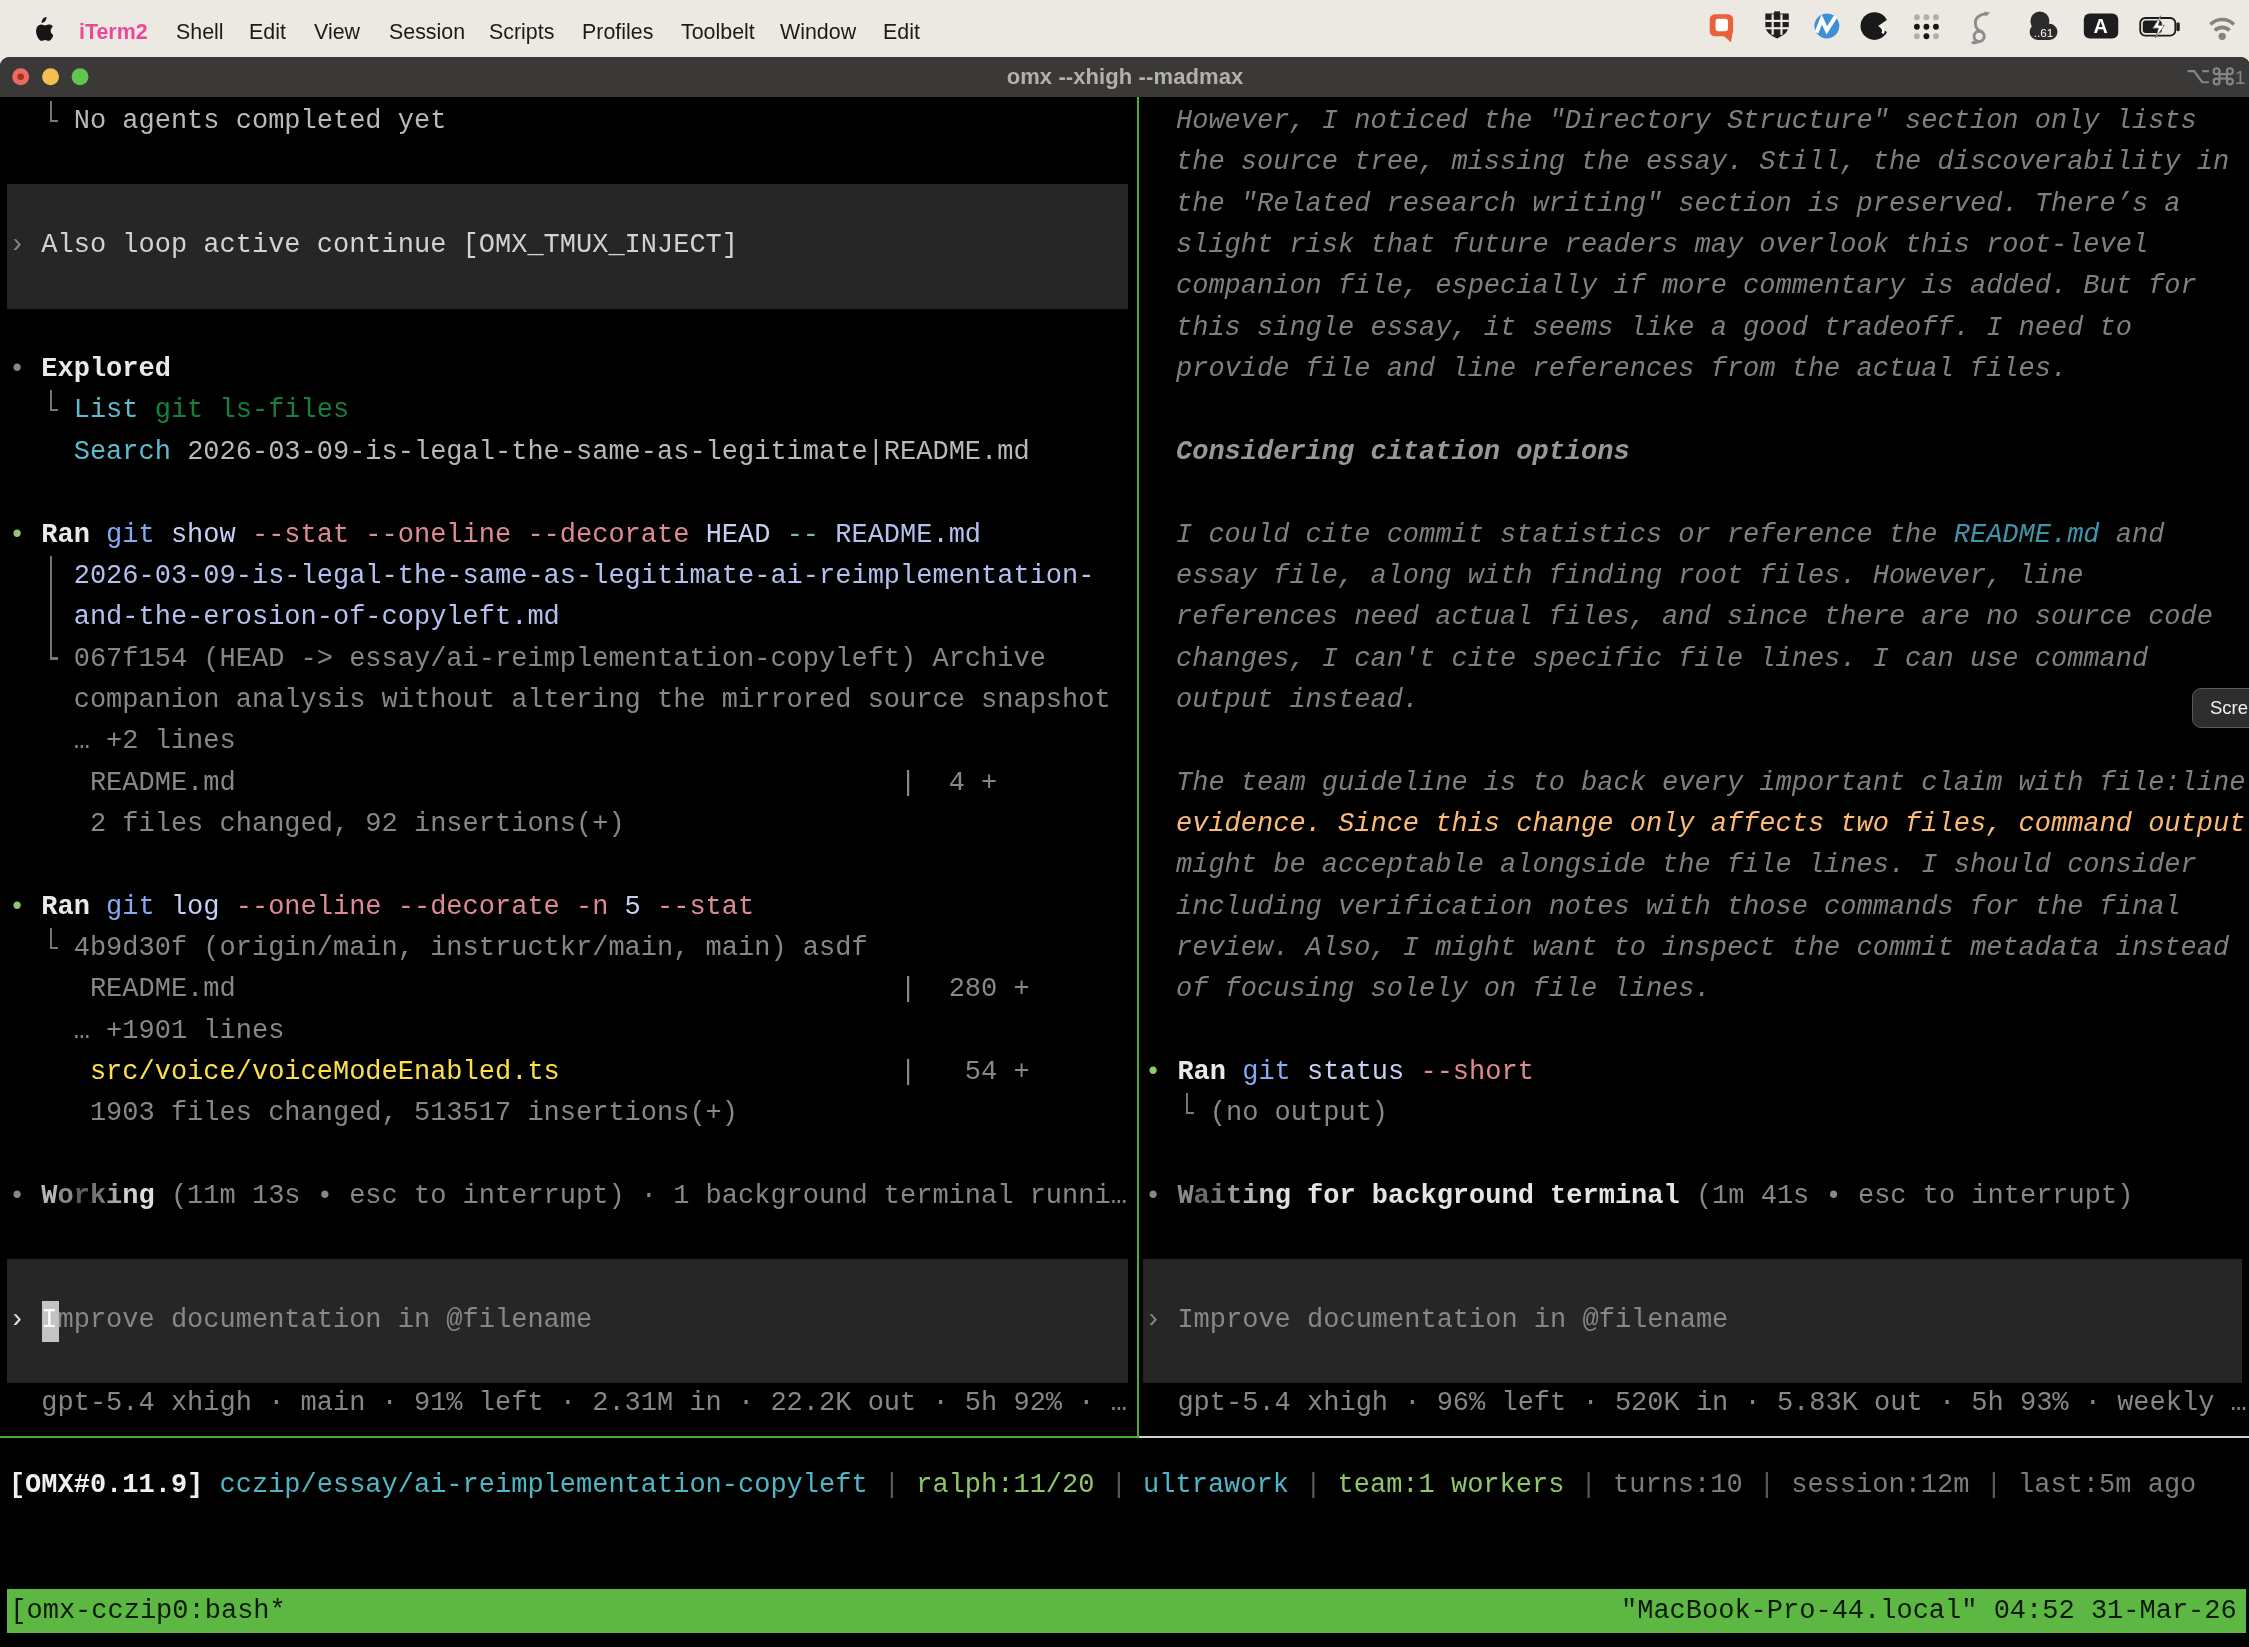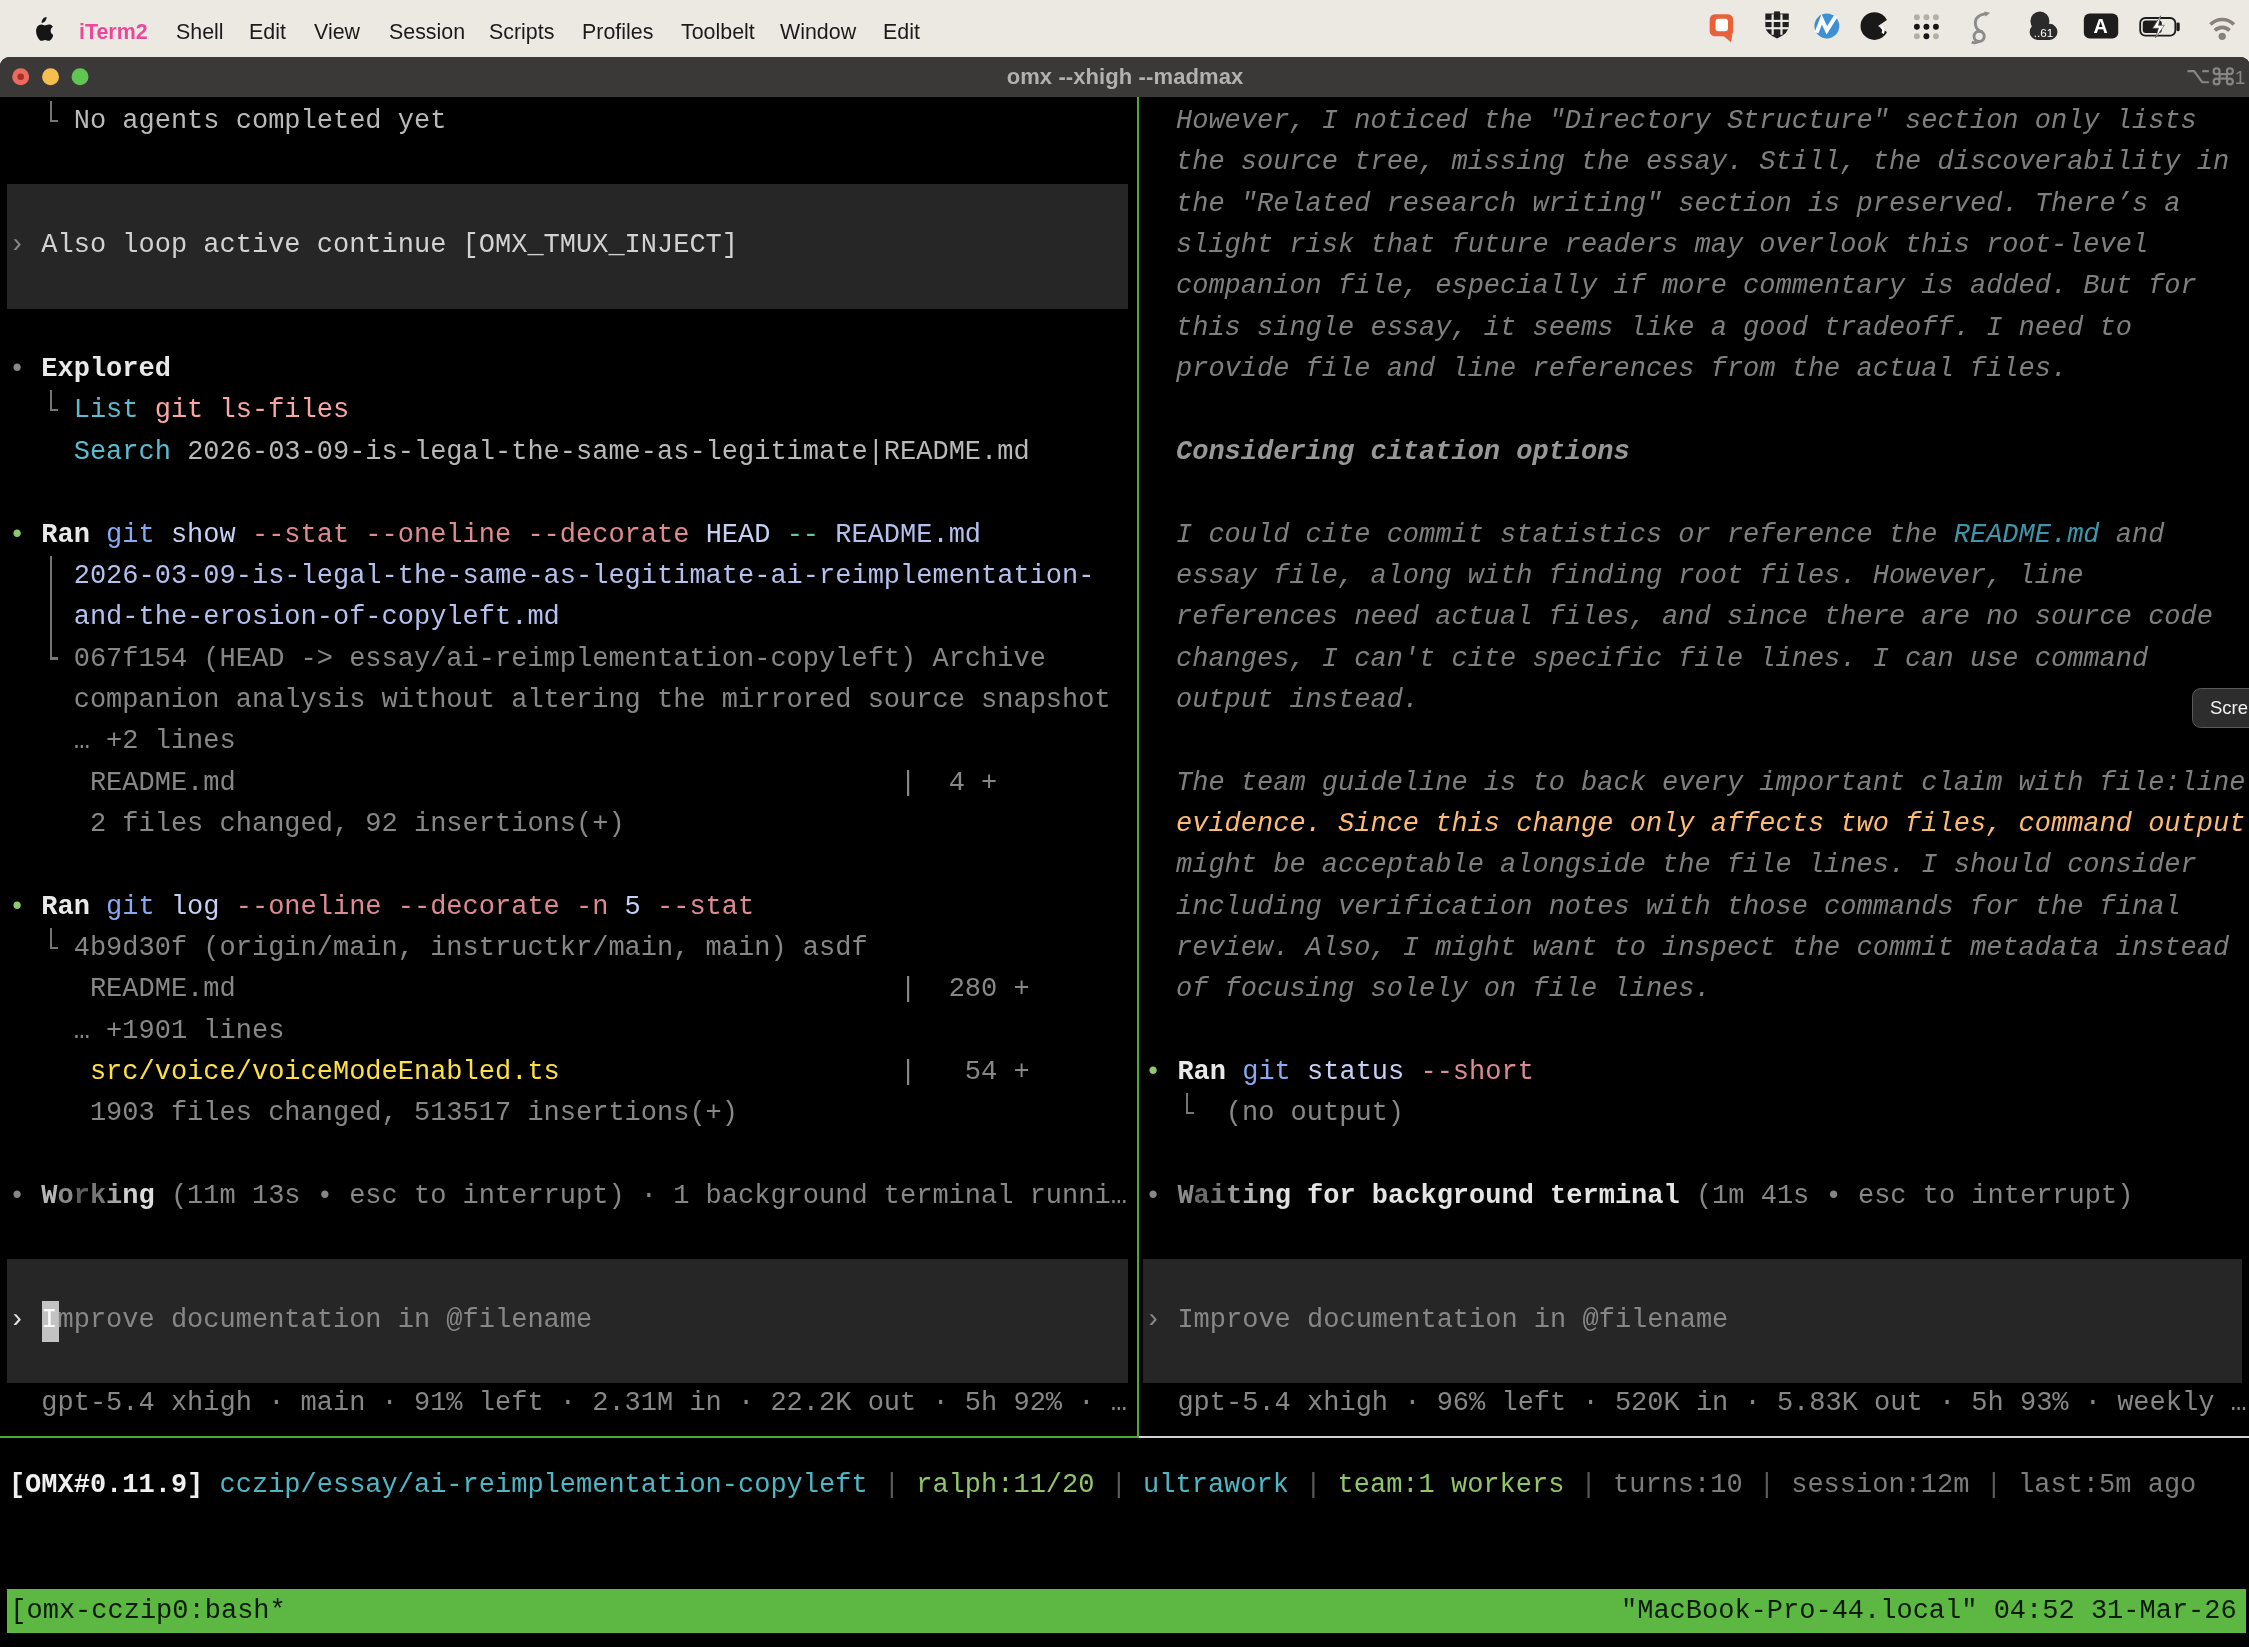--- a/index.html
+++ b/index.html
@@ -121,41 +121,41 @@
 <div style="position:absolute;left:1139px;top:1436px;width:1111px;height:2.2px;background:#d4d4d4;"></div>
 <div class="cor" style="left:50px;top:101px;height:20.7px;"></div>
 <div class="cor" style="left:50px;top:390px;height:20.7px;"></div>
 <div class="cor" style="left:50px;top:639px;height:20.7px;"></div>
 <div class="cor" style="left:50px;top:928px;height:20.7px;"></div>
 <div class="cor" style="left:1186px;top:1093px;height:20.7px;"></div>
 <div class="cor" style="left:50px;top:556px;height:103px;"></div>
 <div class="r" style="left:8.9px;top:101px;"><span style="color:#b9b9b9;">    </span><span style="color:#b9b9b9;">No agents completed yet</span></div>
 <div class="r" style="left:8.9px;top:225px;"><span style="color:#878787;">›</span><span style="color:#b9b9b9;"> </span><span style="color:#d2d2d2;">Also loop active continue [OMX_TMUX_INJECT]</span></div>
 <div class="r" style="left:8.9px;top:349px;"><span style="color:#878787;">•</span><span style="color:#b9b9b9;"> </span><span style="color:#e9e9e9;font-weight:bold;">Explored</span></div>
-<div class="r" style="left:8.9px;top:390px;"><span style="color:#b9b9b9;">    </span><span style="color:#5cbccf;">List</span><span style="color:#b9b9b9;"> </span><span style="color:#fca5a5;">git ls-files</span></div>
+<div class="r" style="left:8.9px;top:390px;"><span style="color:#b9b9b9;">    </span><span style="color:#5cbccf;">List</span><span style="color:#b9b9b9;"> </span><span style="color:#15803d;">git ls-files</span></div>
 <div class="r" style="left:8.9px;top:432px;"><span style="color:#b9b9b9;">    </span><span style="color:#5cbccf;">Search</span><span style="color:#b9b9b9;"> </span><span style="color:#b9b9b9;">2026-03-09-is-legal-the-same-as-legitimate|README.md</span></div>
 <div class="r" style="left:8.9px;top:515px;"><span style="color:#8fc96d;">•</span><span style="color:#b9b9b9;"> </span><span style="color:#e9e9e9;font-weight:bold;">Ran</span><span style="color:#b9b9b9;"> </span><span style="color:#86a9f2;">git</span><span style="color:#b9b9b9;"> </span><span style="color:#c6d0f4;">show</span><span style="color:#b9b9b9;"> </span><span style="color:#de8a92;">--stat</span><span style="color:#b9b9b9;"> </span><span style="color:#de8a92;">--oneline</span><span style="color:#b9b9b9;"> </span><span style="color:#de8a92;">--decorate</span><span style="color:#b9b9b9;"> </span><span style="color:#c6d0f4;">HEAD</span><span style="color:#b9b9b9;"> </span><span style="color:#6dc4a0;">--</span><span style="color:#b9b9b9;"> </span><span style="color:#b5c0ee;">README.md</span></div>
 <div class="r" style="left:8.9px;top:556px;"><span style="color:#b9b9b9;">    </span><span style="color:#b5c0ee;">2026-03-09-is-legal-the-same-as-legitimate-ai-reimplementation-</span></div>
 <div class="r" style="left:8.9px;top:597px;"><span style="color:#b9b9b9;">    </span><span style="color:#b5c0ee;">and-the-erosion-of-copyleft.md</span></div>
 <div class="r" style="left:8.9px;top:639px;"><span style="color:#b9b9b9;">    </span><span style="color:#878787;">067f154 (HEAD -&gt; essay/ai-reimplementation-copyleft) Archive</span></div>
 <div class="r" style="left:8.9px;top:680px;"><span style="color:#b9b9b9;">    </span><span style="color:#878787;">companion analysis without altering the mirrored source snapshot</span></div>
 <div class="r" style="left:8.9px;top:721px;"><span style="color:#b9b9b9;">    </span><span style="color:#878787;">… +2 lines</span></div>
 <div class="r" style="left:8.9px;top:763px;"><span style="color:#b9b9b9;">     </span><span style="color:#878787;">README.md</span><span style="color:#b9b9b9;">                                         </span><span style="color:#878787;">|</span><span style="color:#878787;">  4 +</span></div>
 <div class="r" style="left:8.9px;top:804px;"><span style="color:#b9b9b9;">     </span><span style="color:#878787;">2 files changed, 92 insertions(+)</span></div>
 <div class="r" style="left:8.9px;top:887px;"><span style="color:#8fc96d;">•</span><span style="color:#b9b9b9;"> </span><span style="color:#e9e9e9;font-weight:bold;">Ran</span><span style="color:#b9b9b9;"> </span><span style="color:#86a9f2;">git</span><span style="color:#b9b9b9;"> </span><span style="color:#c6d0f4;">log</span><span style="color:#b9b9b9;"> </span><span style="color:#de8a92;">--oneline</span><span style="color:#b9b9b9;"> </span><span style="color:#de8a92;">--decorate</span><span style="color:#b9b9b9;"> </span><span style="color:#de8a92;">-n</span><span style="color:#b9b9b9;"> </span><span style="color:#c6d0f4;">5</span><span style="color:#b9b9b9;"> </span><span style="color:#de8a92;">--stat</span></div>
 <div class="r" style="left:8.9px;top:928px;"><span style="color:#b9b9b9;">    </span><span style="color:#878787;">4b9d30f (origin/main, instructkr/main, main) asdf</span></div>
 <div class="r" style="left:8.9px;top:969px;"><span style="color:#b9b9b9;">     </span><span style="color:#878787;">README.md</span><span style="color:#b9b9b9;">                                         </span><span style="color:#878787;">|</span><span style="color:#878787;">  280 +</span></div>
 <div class="r" style="left:8.9px;top:1011px;"><span style="color:#b9b9b9;">    </span><span style="color:#878787;">… +1901 lines</span></div>
 <div class="r" style="left:8.9px;top:1052px;"><span style="color:#b9b9b9;">     </span><span style="color:#fde047;font-family:Liberation Mono, monospace;">src/voice/voiceModeEnabled.ts</span><span style="color:#b9b9b9;">                     </span><span style="color:#878787;">|</span><span style="color:#878787;">   54 +</span></div>
 <div class="r" style="left:8.9px;top:1093px;"><span style="color:#b9b9b9;">     </span><span style="color:#878787;">1903 files changed, 513517 insertions(+)</span></div>
 <div class="r" style="left:8.9px;top:1176px;"><span style="color:#878787;">•</span><span style="color:#b9b9b9;"> </span><span style="color:#b5b5b5;font-weight:bold;">W</span><span style="color:#8a8a8a;font-weight:bold;">o</span><span style="color:#5e5e5e;font-weight:bold;">r</span><span style="color:#777777;font-weight:bold;">k</span><span style="color:#a5a5a5;font-weight:bold;">i</span><span style="color:#cfcfcf;font-weight:bold;">n</span><span style="color:#dedede;font-weight:bold;">g</span><span style="color:#878787;"> (11m 13s • esc to interrupt) · 1 background terminal runni…</span></div>
 <div class="r" style="left:8.9px;top:1300px;"><span style="color:#e0e0e0;">›</span><span style="color:#b9b9b9;"> </span><span style="color:#fafafa;">I</span><span style="color:#878787;">mprove documentation in @filename</span></div>
 <div class="r" style="left:8.9px;top:1383px;font-size:27px;"><span style="color:#b9b9b9;">  </span><span style="color:#878787;">gpt-5.4 xhigh · main · 91% left · 2.31M in · 22.2K out · 5h 92% · …</span></div>
 <div class="r" style="left:1145px;top:1052px;"><span style="color:#8fc96d;">•</span><span style="color:#b9b9b9;"> </span><span style="color:#e9e9e9;font-weight:bold;">Ran</span><span style="color:#b9b9b9;"> </span><span style="color:#86a9f2;">git</span><span style="color:#b9b9b9;"> </span><span style="color:#c6d0f4;">status</span><span style="color:#b9b9b9;"> </span><span style="color:#de8a92;">--short</span></div>
-<div class="r" style="left:1145px;top:1093px;"><span style="color:#b9b9b9;">    </span><span style="color:#878787;margin-left:16px;">(no output)</span></div>
+<div class="r" style="left:1145px;top:1093px;"><span style="color:#b9b9b9;">    </span><span style="color:#878787;">(no output)</span></div>
 <div class="r" style="left:1145px;top:1176px;"><span style="color:#878787;">•</span><span style="color:#b9b9b9;"> </span><span style="color:#8a8a8a;font-weight:bold;">W</span><span style="color:#6a6a6a;font-weight:bold;">a</span><span style="color:#7a7a7a;font-weight:bold;">i</span><span style="color:#999999;font-weight:bold;">t</span><span style="color:#b5b5b5;font-weight:bold;">i</span><span style="color:#d0d0d0;font-weight:bold;">n</span><span style="color:#e0e0e0;font-weight:bold;">g</span><span style="color:#e5e5e5;font-weight:bold;"> for background terminal</span><span style="color:#878787;"> (1m 41s • esc to interrupt)</span></div>
 <div class="r" style="left:1145px;top:1300px;"><span style="color:#878787;">›</span><span style="color:#b9b9b9;"> </span><span style="color:#878787;">Improve documentation in @filename</span></div>
 <div class="r" style="left:1145px;top:1383px;font-size:27px;"><span style="color:#878787;">  gpt-5.4 xhigh · 96% left · 520K in · 5.83K out · 5h 93% · weekly …</span></div>
 <div class="ri" style="left:1176px;top:101px;"><span style="color:#7f7f7f;">However, I noticed the "Directory Structure" section only lists</span></div>
 <div class="ri" style="left:1176px;top:142px;"><span style="color:#7f7f7f;">the source tree, missing the essay. Still, the discoverability in</span></div>
 <div class="ri" style="left:1176px;top:184px;"><span style="color:#7f7f7f;">the "Related research writing" section is preserved. There’s a</span></div>
 <div class="ri" style="left:1176px;top:225px;"><span style="color:#7f7f7f;">slight risk that future readers may overlook this root-level</span></div>
 <div class="ri" style="left:1176px;top:266px;"><span style="color:#7f7f7f;">companion file, especially if more commentary is added. But for</span></div>
 <div class="ri" style="left:1176px;top:308px;"><span style="color:#7f7f7f;">this single essay, it seems like a good tradeoff. I need to</span></div>
 <div class="ri" style="left:1176px;top:349px;"><span style="color:#7f7f7f;">provide file and line references from the actual files.</span></div>

